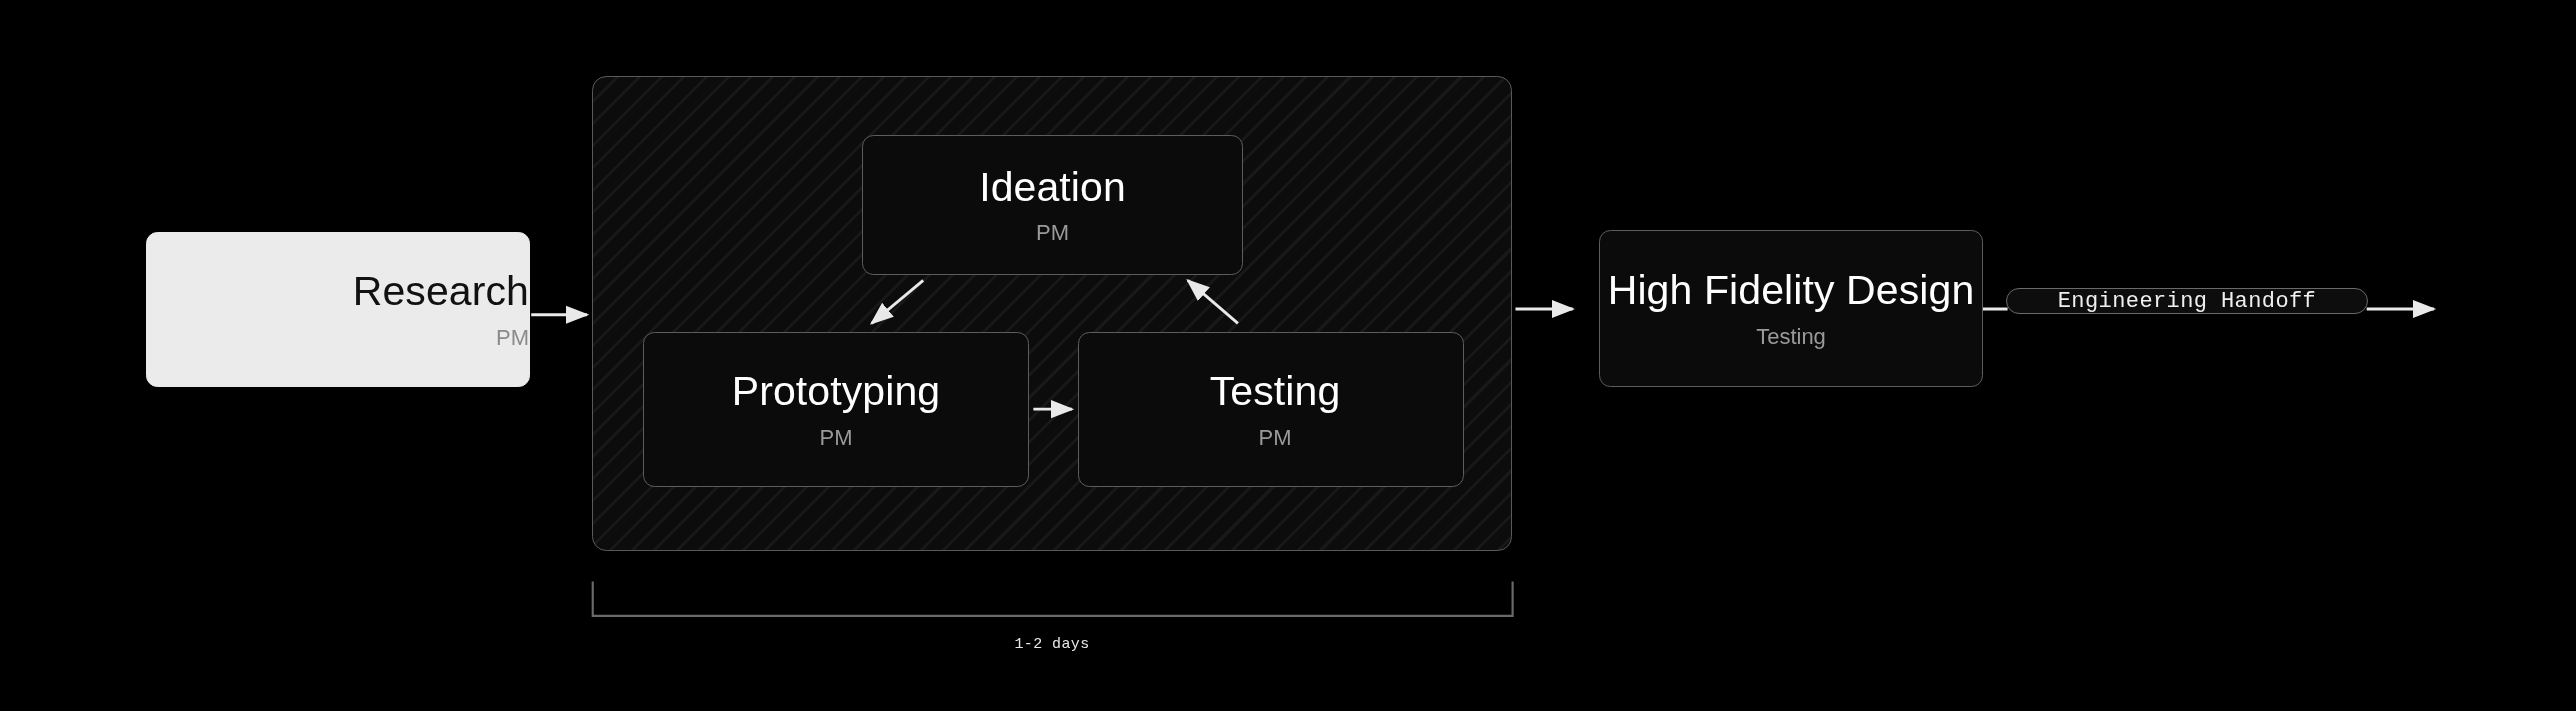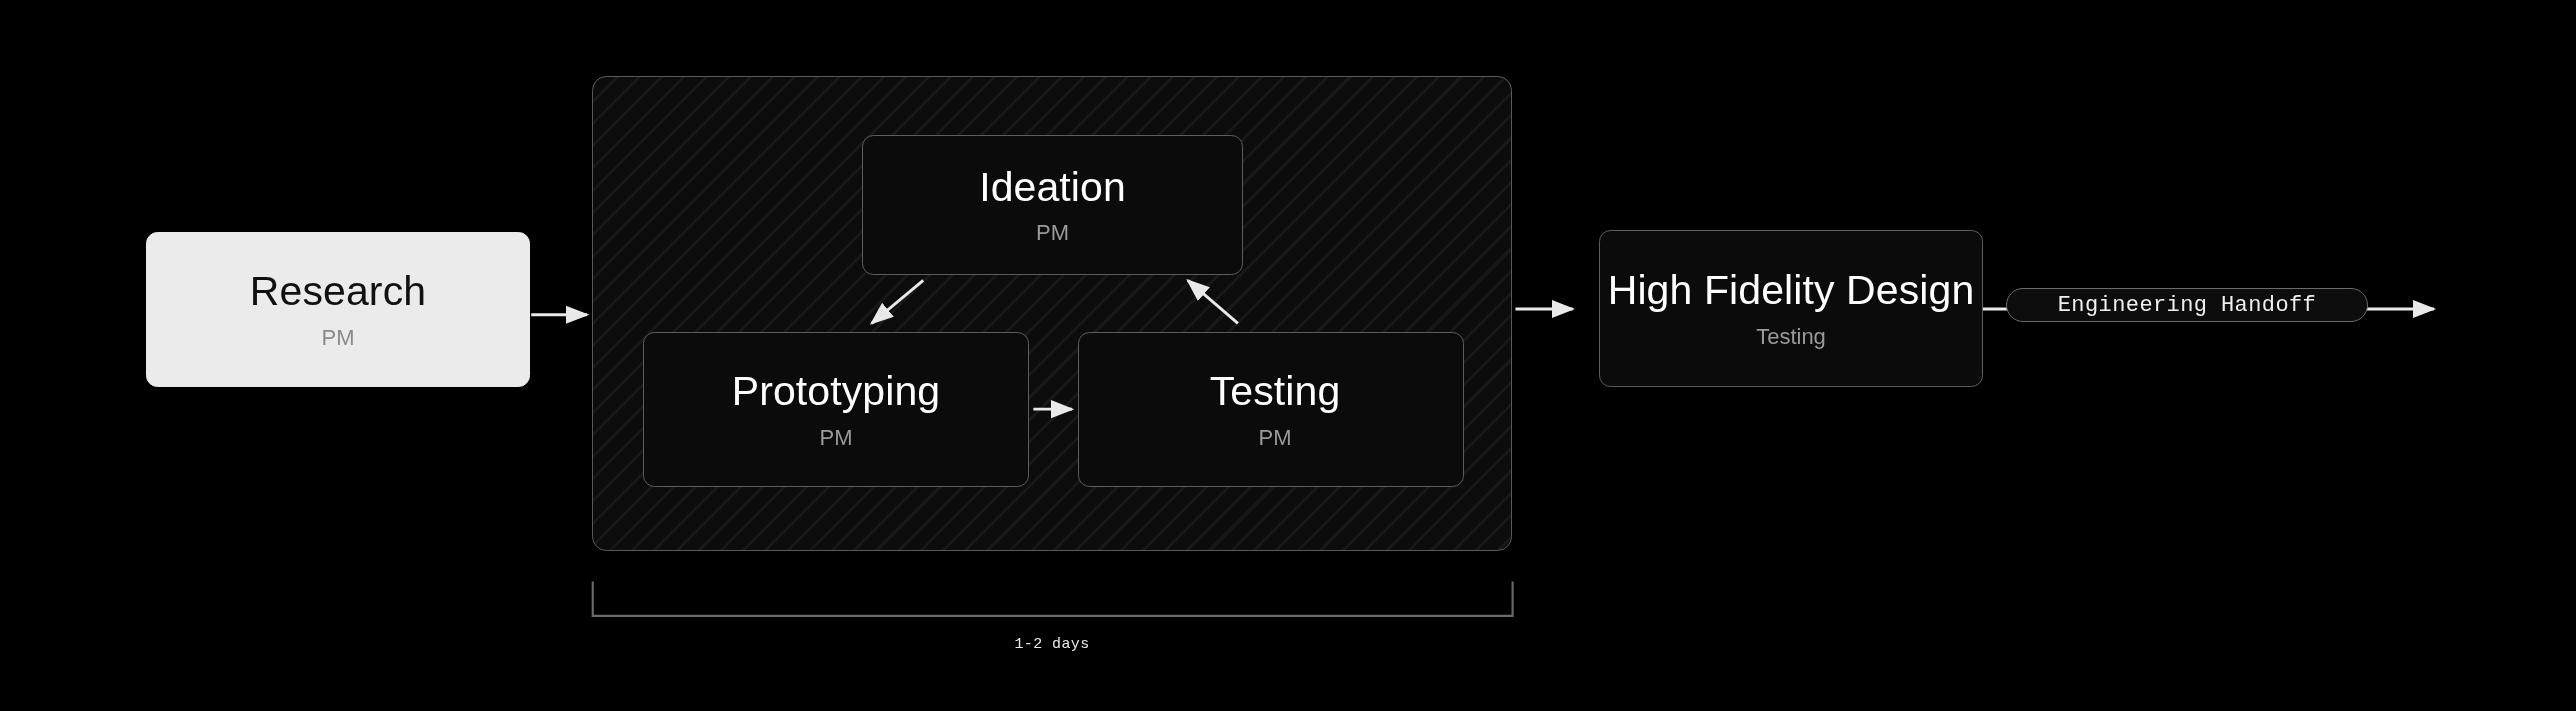--- a/index.html
+++ b/index.html
@@ -147,21 +147,21 @@
 
     <g>
       <line x1="3308" y1="432" x2="3402" y2="432" stroke="#e9e9e9" stroke-width="4" marker-end="url(#arrowhead)"></line>
     </g>
 
     <g>
       <path id="bracket-path" d="M828,813 L828,861 L2114,861 L2114,813" stroke="#6a6a6a" stroke-width="3" fill="none"></path>
     </g>
   </svg>
 
-  <div class="node node-light" id="node-research" style="left: 146px; top: 232px; width: 384px; height: 155px;">
+  <div class="node node-light" id="node-research" style="left: 146px; top: 232px; width: 384px; height: 155px; align-items: flex-end;">
     <div class="node-title">Research</div>
     <div class="node-sub">PM</div>
   </div>
 
   <div class="node node-dark" id="node-ideation" style="left: 862px; top: 135px; width: 381px; height: 140px;">
     <div class="node-title">Ideation</div>
     <div class="node-sub">PM</div>
   </div>
 
   <div class="node node-dark" id="node-prototyping" style="left: 643px; top: 332px; width: 386px; height: 155px;">
@@ -172,20 +172,20 @@
   <div class="node node-dark" id="node-testing" style="left: 1078px; top: 332px; width: 386px; height: 155px; padding-left: 8px;">
     <div class="node-title">Testing</div>
     <div class="node-sub">PM</div>
   </div>
 
   <div class="node node-dark" id="node-high-fidelity-design" style="left: 1579px; top: 230px; width: 384px; height: 157px; margin-left: 20px;">
     <div class="node-title">High Fidelity Design</div>
     <div class="node-sub">Testing</div>
   </div>
 
-  <div class="pill" id="pill-handoff" style="left: 2006px; top: 288px; width: 362px; height: 34px;">
+  <div class="pill" id="pill-handoff" style="left: 2006px; top: 288px; width: 362px; height: 26px;">
     <span>Engineering Handoff</span>
   </div>
 
   <div class="bracket-label" id="duration-label" style="left: 909px; top: 636px; width: 286px;">1-2 days</div>
 
 </div>
 
 
 </body></html>

